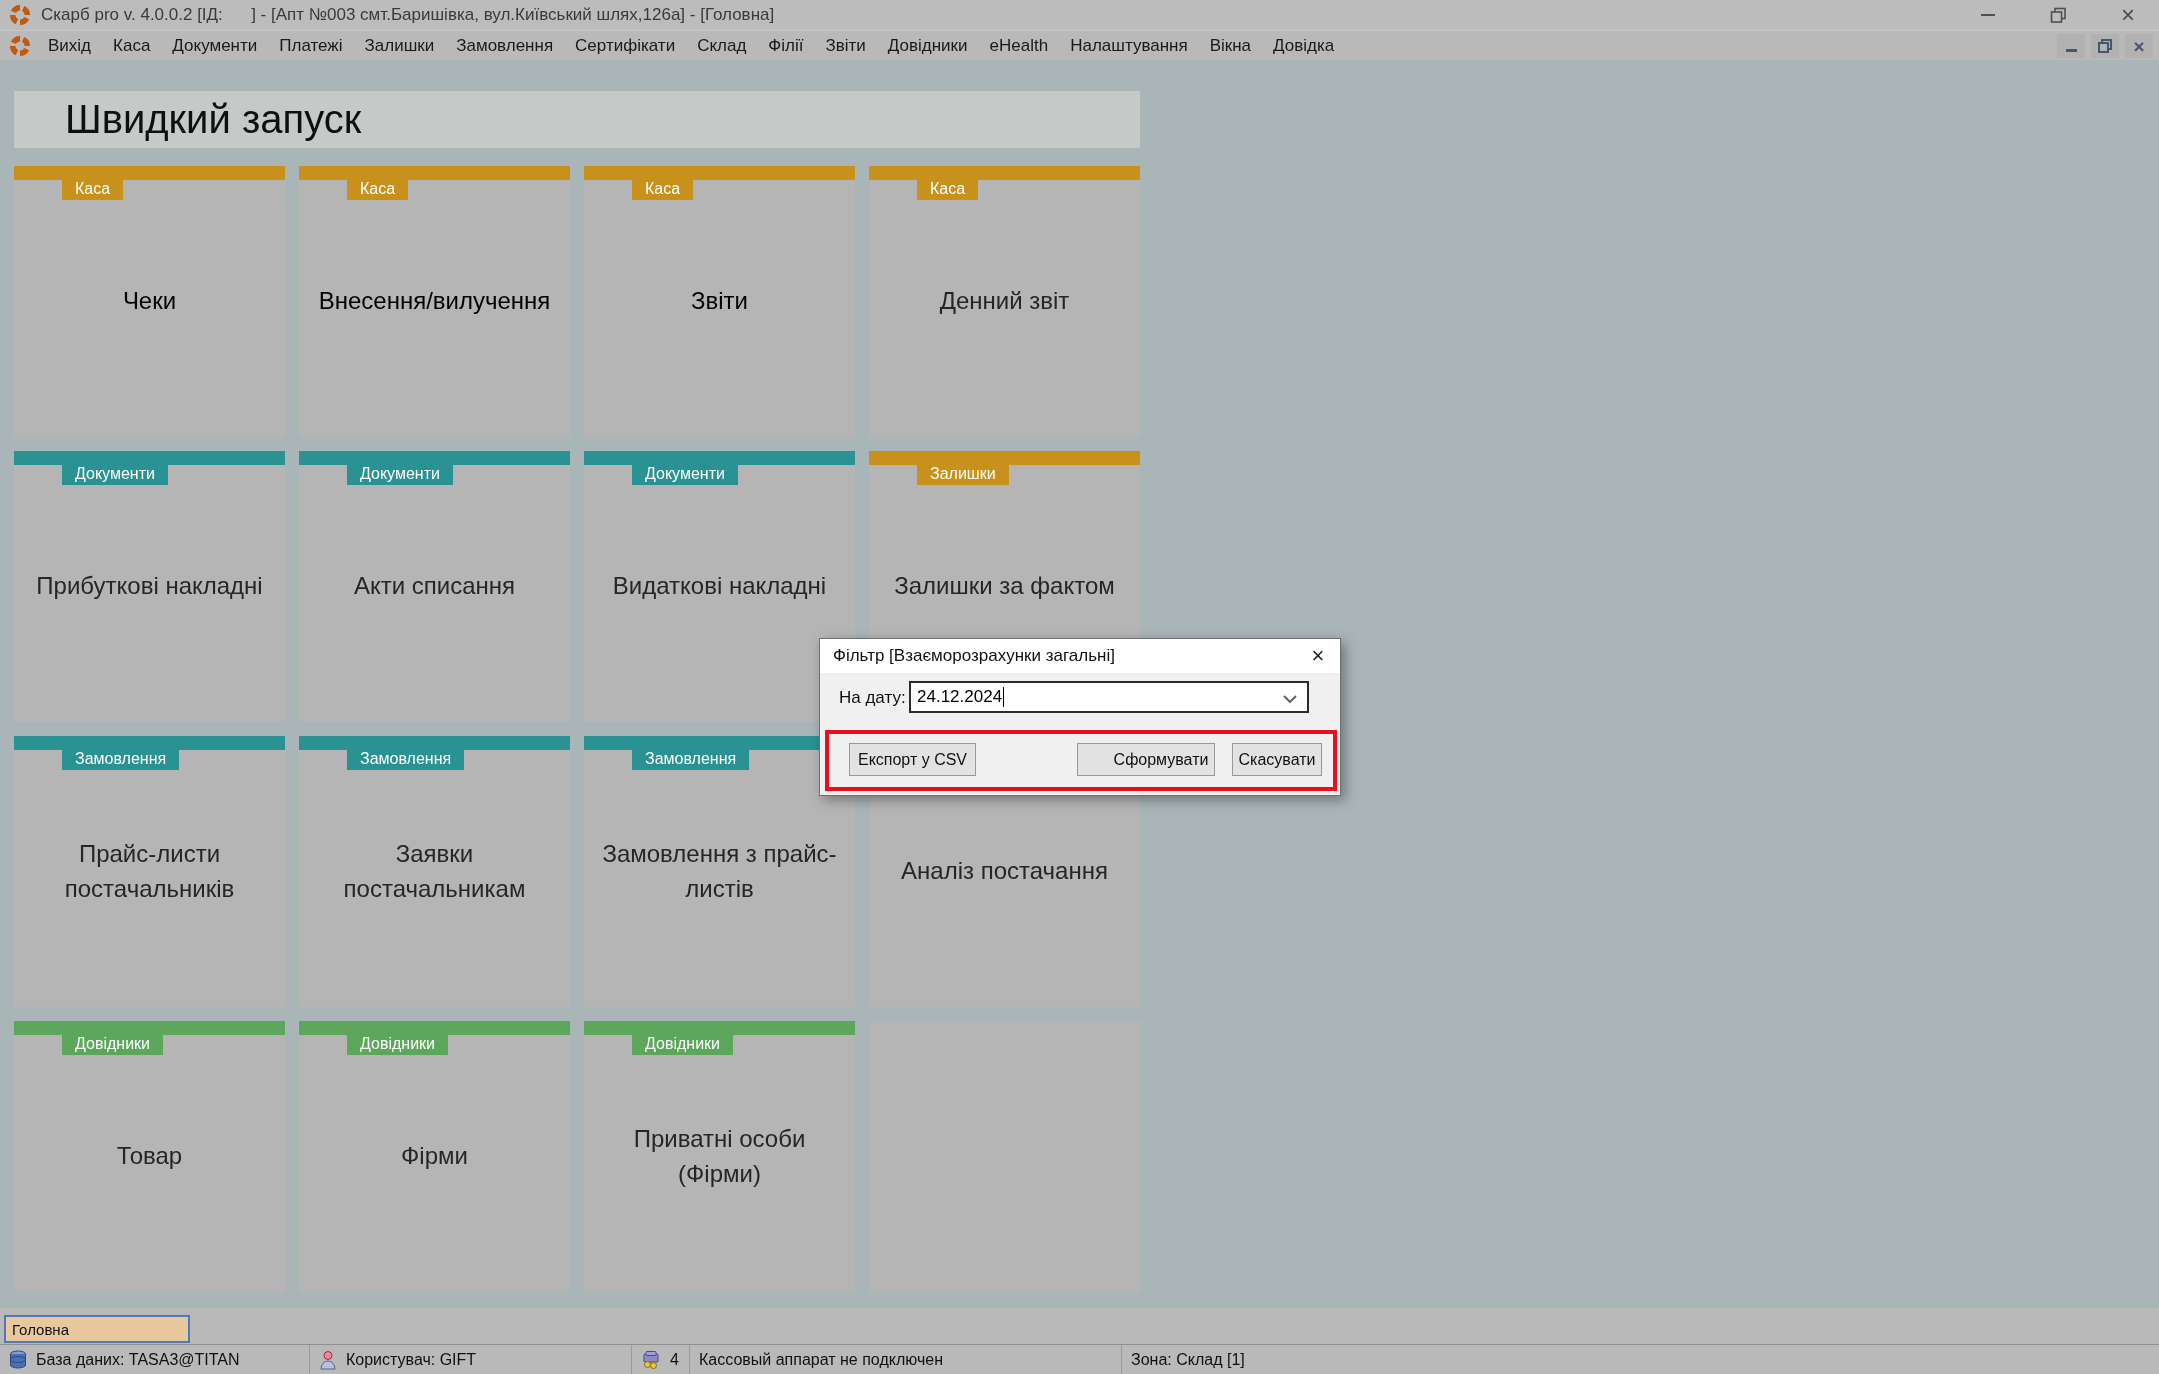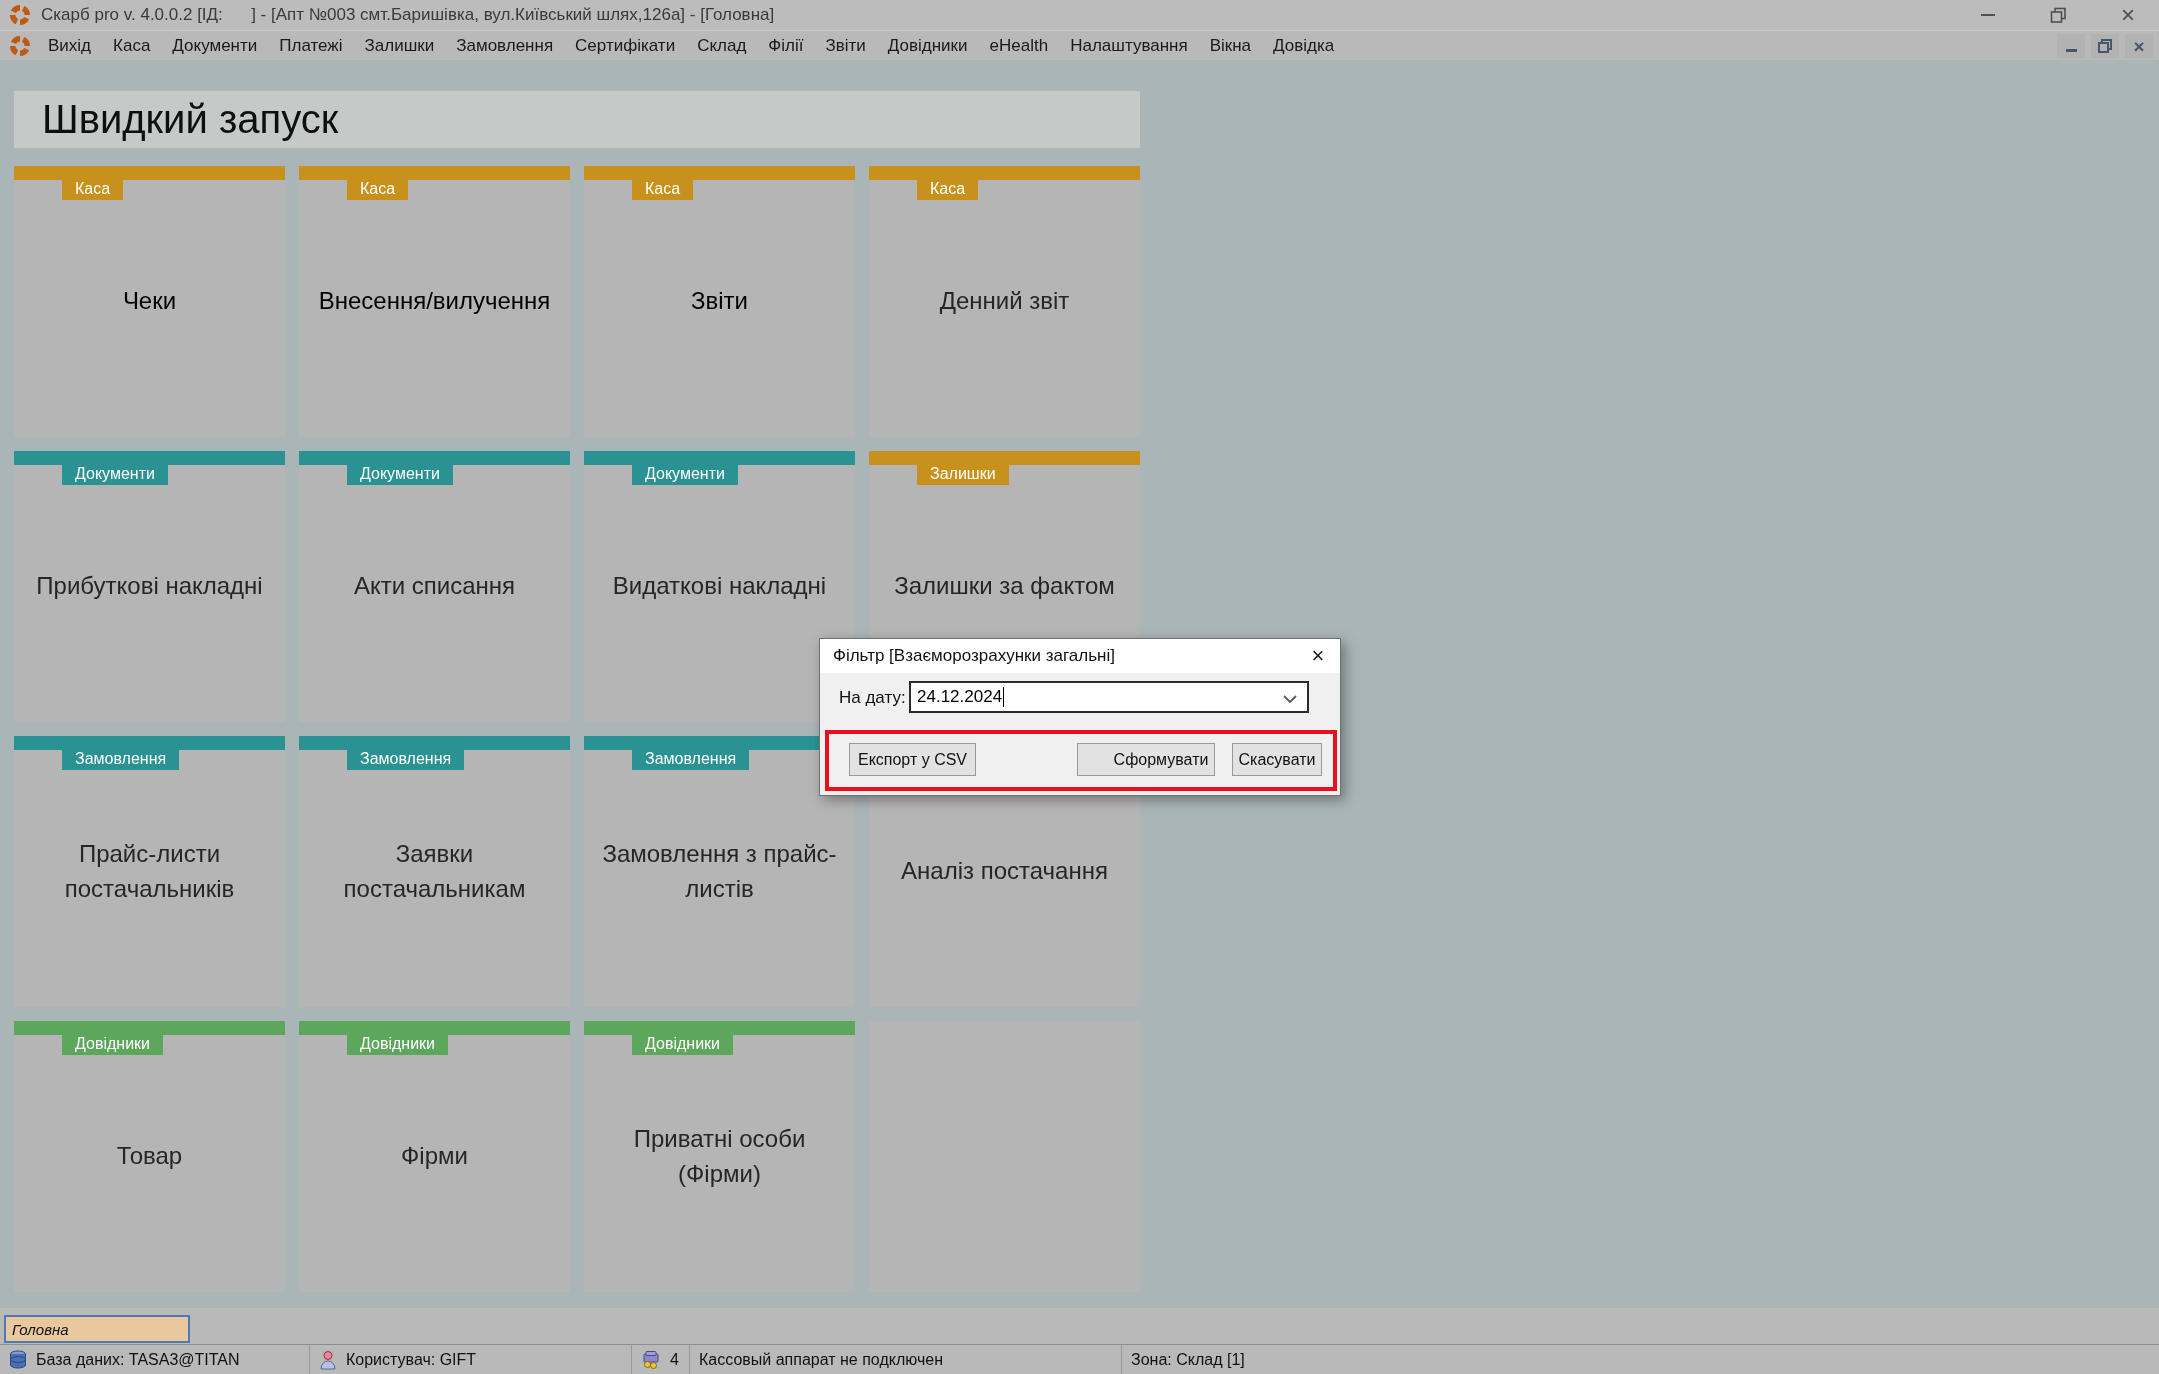--- a/index.html
+++ b/index.html
@@ -24,21 +24,21 @@
   .menubar .app-icon { margin-left:9px; }
   .menu-items { display:flex; align-items:center; margin-left:6px;text-align:right; }
   .menu-item { font-size:17px; color:#1a1a1a; padding:0 11px; height:30px; display:flex; align-items:center; cursor:default; }
   .mdi-controls { position:absolute; right:6px; top:3px; display:flex; gap:6px; }
   .mdi-btn { width:28px; height:24px; background:#b2b2b2; display:flex; align-items:center; justify-content:center; color:#46566b; }
   .mdi-min { width:11px; height:0; border-top:3px solid #46566b; margin-top:8px; }
   .mdi-close { font-size:19px; font-weight:bold; color:#46566b; line-height:1; }
 
   
   .content { position:absolute; top:61px; left:0; width:2159px; height:1247px; background:#a9b5b7; }
-  .quick-header { position:absolute; left:14px; top:30px; width:1126px; height:57px; background:#c5c9c7; display:flex; align-items:center; }
+  .quick-header { position:absolute; left:14px; top:30px; width:1126px; height:57px; background:#c5c9c7; display:flex; align-items:center;padding-left:23px; }
   .quick-title { font-size:40px; color:#0f0f0f; margin-left:28px; }
 
   .tiles { position:absolute; left:14px; top:105px; width:1126px; display:grid; grid-template-columns:repeat(4,271px); grid-auto-rows:271px; gap:14px; }
   .tile { position:relative; background:#b5b5b5; display:flex; align-items:center; justify-content:center; text-align:center; cursor:pointer; }
   .tile .strip { position:absolute; top:0; left:0; right:0; height:14px; }
   .tile .badge { position:absolute; top:0; left:48px; height:34px; padding:13px 13px 0 13px; color:#fff; font-size:16px; line-height:19px; white-space:nowrap; }
   .tile .label { font-size:24px; color:#262626; line-height:1.45; padding:0 16px; }
   .tile.dim .label { color:#000000; }
   .tile.empty { cursor:default; }
   .cat-orange .strip, .cat-orange .badge { background:#c8911b; }
@@ -56,21 +56,21 @@
   .caret { width:1px; height:20px; background:#000; margin-left:1px; }
   .combo-chevron { position:absolute; right:9px; top:8px; }
   .red-box { position:absolute; left:5px; top:91px; width:512px; height:61px; border:4px solid #e8101c; z-index:12; pointer-events:none; }
   .dlg-btn { position:absolute; top:104px; height:33px; background:#e2e2e2; border:1px solid #999999; font-size:16px; color:#111; display:flex; align-items:center; justify-content:center; cursor:pointer; z-index:11; }
   .btn-export   { left:29px;  width:127px;text-align:right; }
   .btn-generate { left:257px; width:138px;padding-left:36px; }
   .btn-cancel   { left:412px; width:90px;text-align:right;  }
 
   
   .tabrow { position:absolute; left:0; top:1308px; width:2159px; height:36px; background:#b9b9b9; }
-  .tab-active { position:absolute; left:4px; top:7px; width:186px; height:28px; background:#eac89e; border:2px solid #4f7ab8; font-size:15px; color:#111; display:flex; align-items:center; padding-left:6px; cursor:pointer;font-style:italic; }
+  .tab-active { position:absolute; left:4px; top:7px; width:186px; height:28px; background:#eac89e; border:2px solid #4f7ab8; font-size:15px; color:#111; display:flex; align-items:center; padding-left:6px; cursor:pointer; }
 
   
   .statusbar { position:absolute; left:0; top:1344px; width:2159px; height:30px; background:#b9b9b9; border-top:1px solid #8f8f8f; display:flex; align-items:stretch; font-size:16px; color:#111; }
   .seg { display:flex; align-items:center; gap:9px; padding-left:9px; border-right:1px solid #9a9a9a; }
   .seg-db   { width:310px; }
   .seg-user { width:322px; }
   .seg-cash { width:58px; }
   .seg-msg  { width:432px; }
   .seg-zone { flex:1; border-right:none; }
   .seg svg { flex:0 0 auto; }

